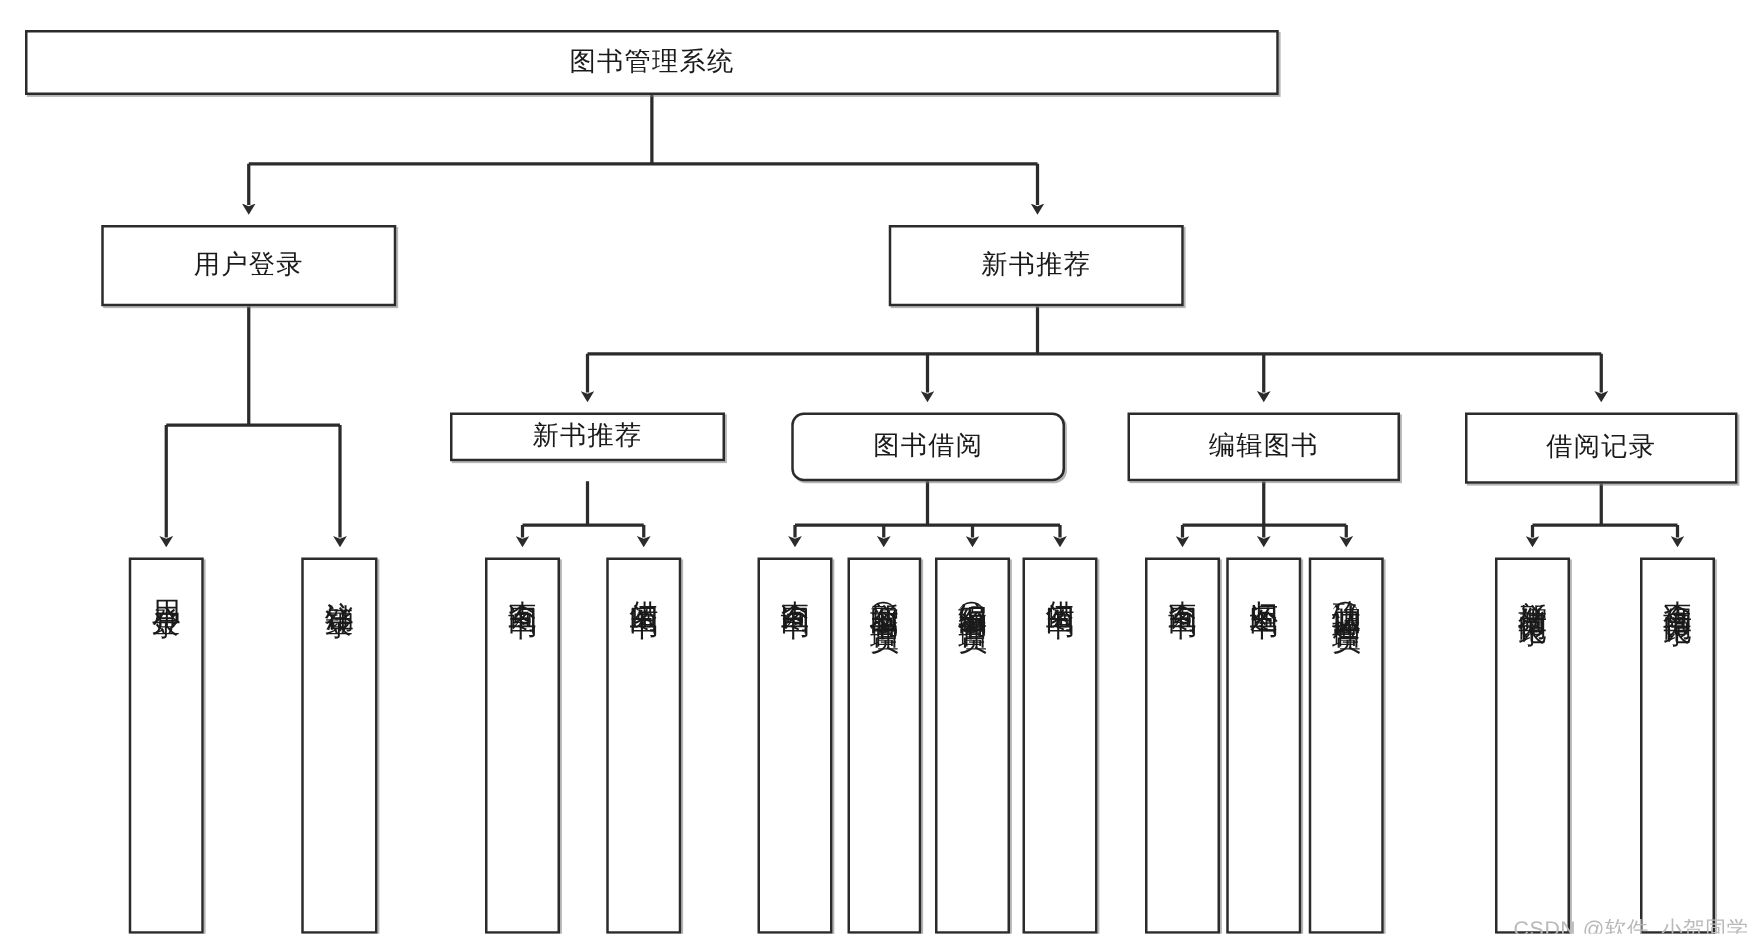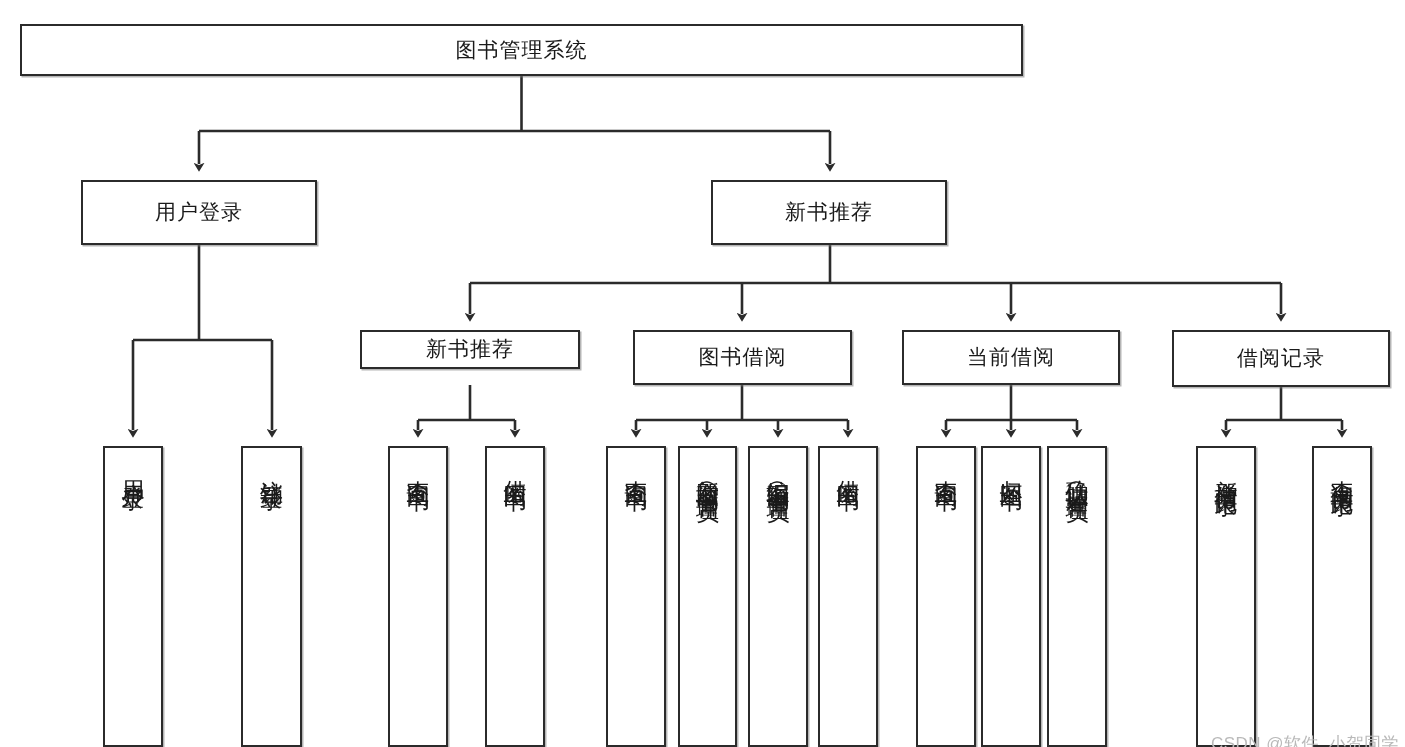--- a/index.html
+++ b/index.html
@@ -122,25 +122,25 @@
   <div class="node h" style="left:81px;top:168px;width:236px;height:65px;">
     <span class="lbl">用户登录</span>
   </div>
   <div class="node h" style="left:711px;top:168px;width:236px;height:65px;">
     <span class="lbl">新书推荐</span>
   </div>
 
   <div class="node h" style="left:360px;top:318px;width:220px;height:39px;">
     <span class="lbl">新书推荐</span>
   </div>
-  <div class="node h" style="left:633px;top:318px;width:219px;height:55px;">
+  <div class="node h" style="left:633px;top:318px;width:219px;height:55px;border-radius:10px;">
     <span class="lbl">图书借阅</span>
   </div>
   <div class="node h" style="left:902px;top:318px;width:218px;height:55px;">
-    <span class="lbl">当前借阅</span>
+    <span class="lbl">编辑图书</span>
   </div>
   <div class="node h" style="left:1172px;top:318px;width:218px;height:57px;">
     <span class="lbl">借阅记录</span>
   </div>
 
   <div class="node v" style="left:103px;top:434px;width:60px;height:301px;">
     <span class="lbl">用户登录</span>
   </div>
   <div class="node v" style="left:241px;top:434px;width:61px;height:301px;">
     <span class="lbl">注销登录</span>

